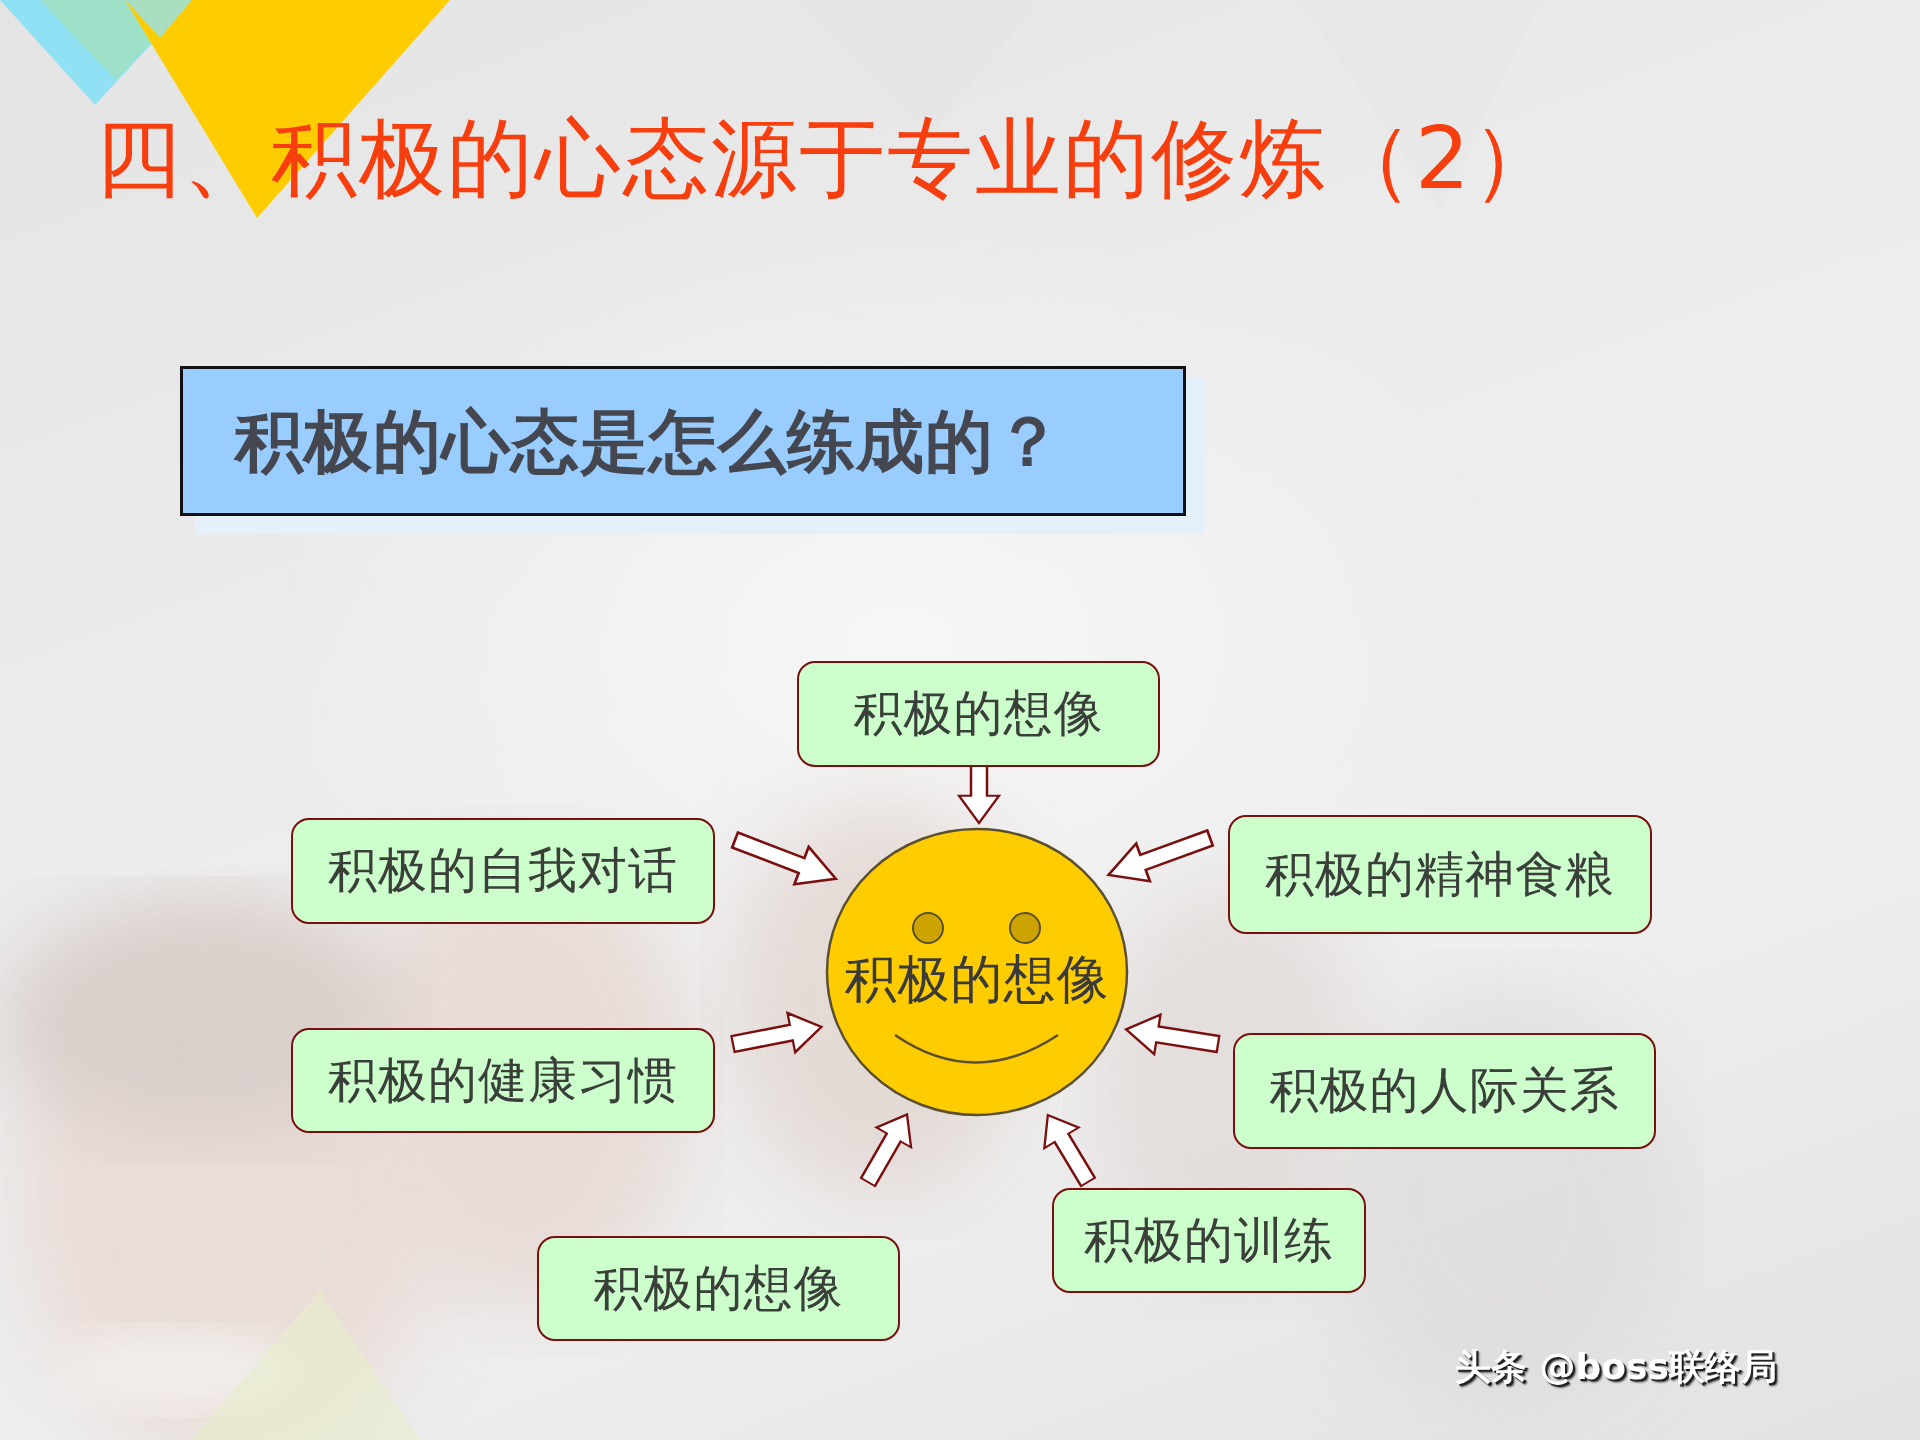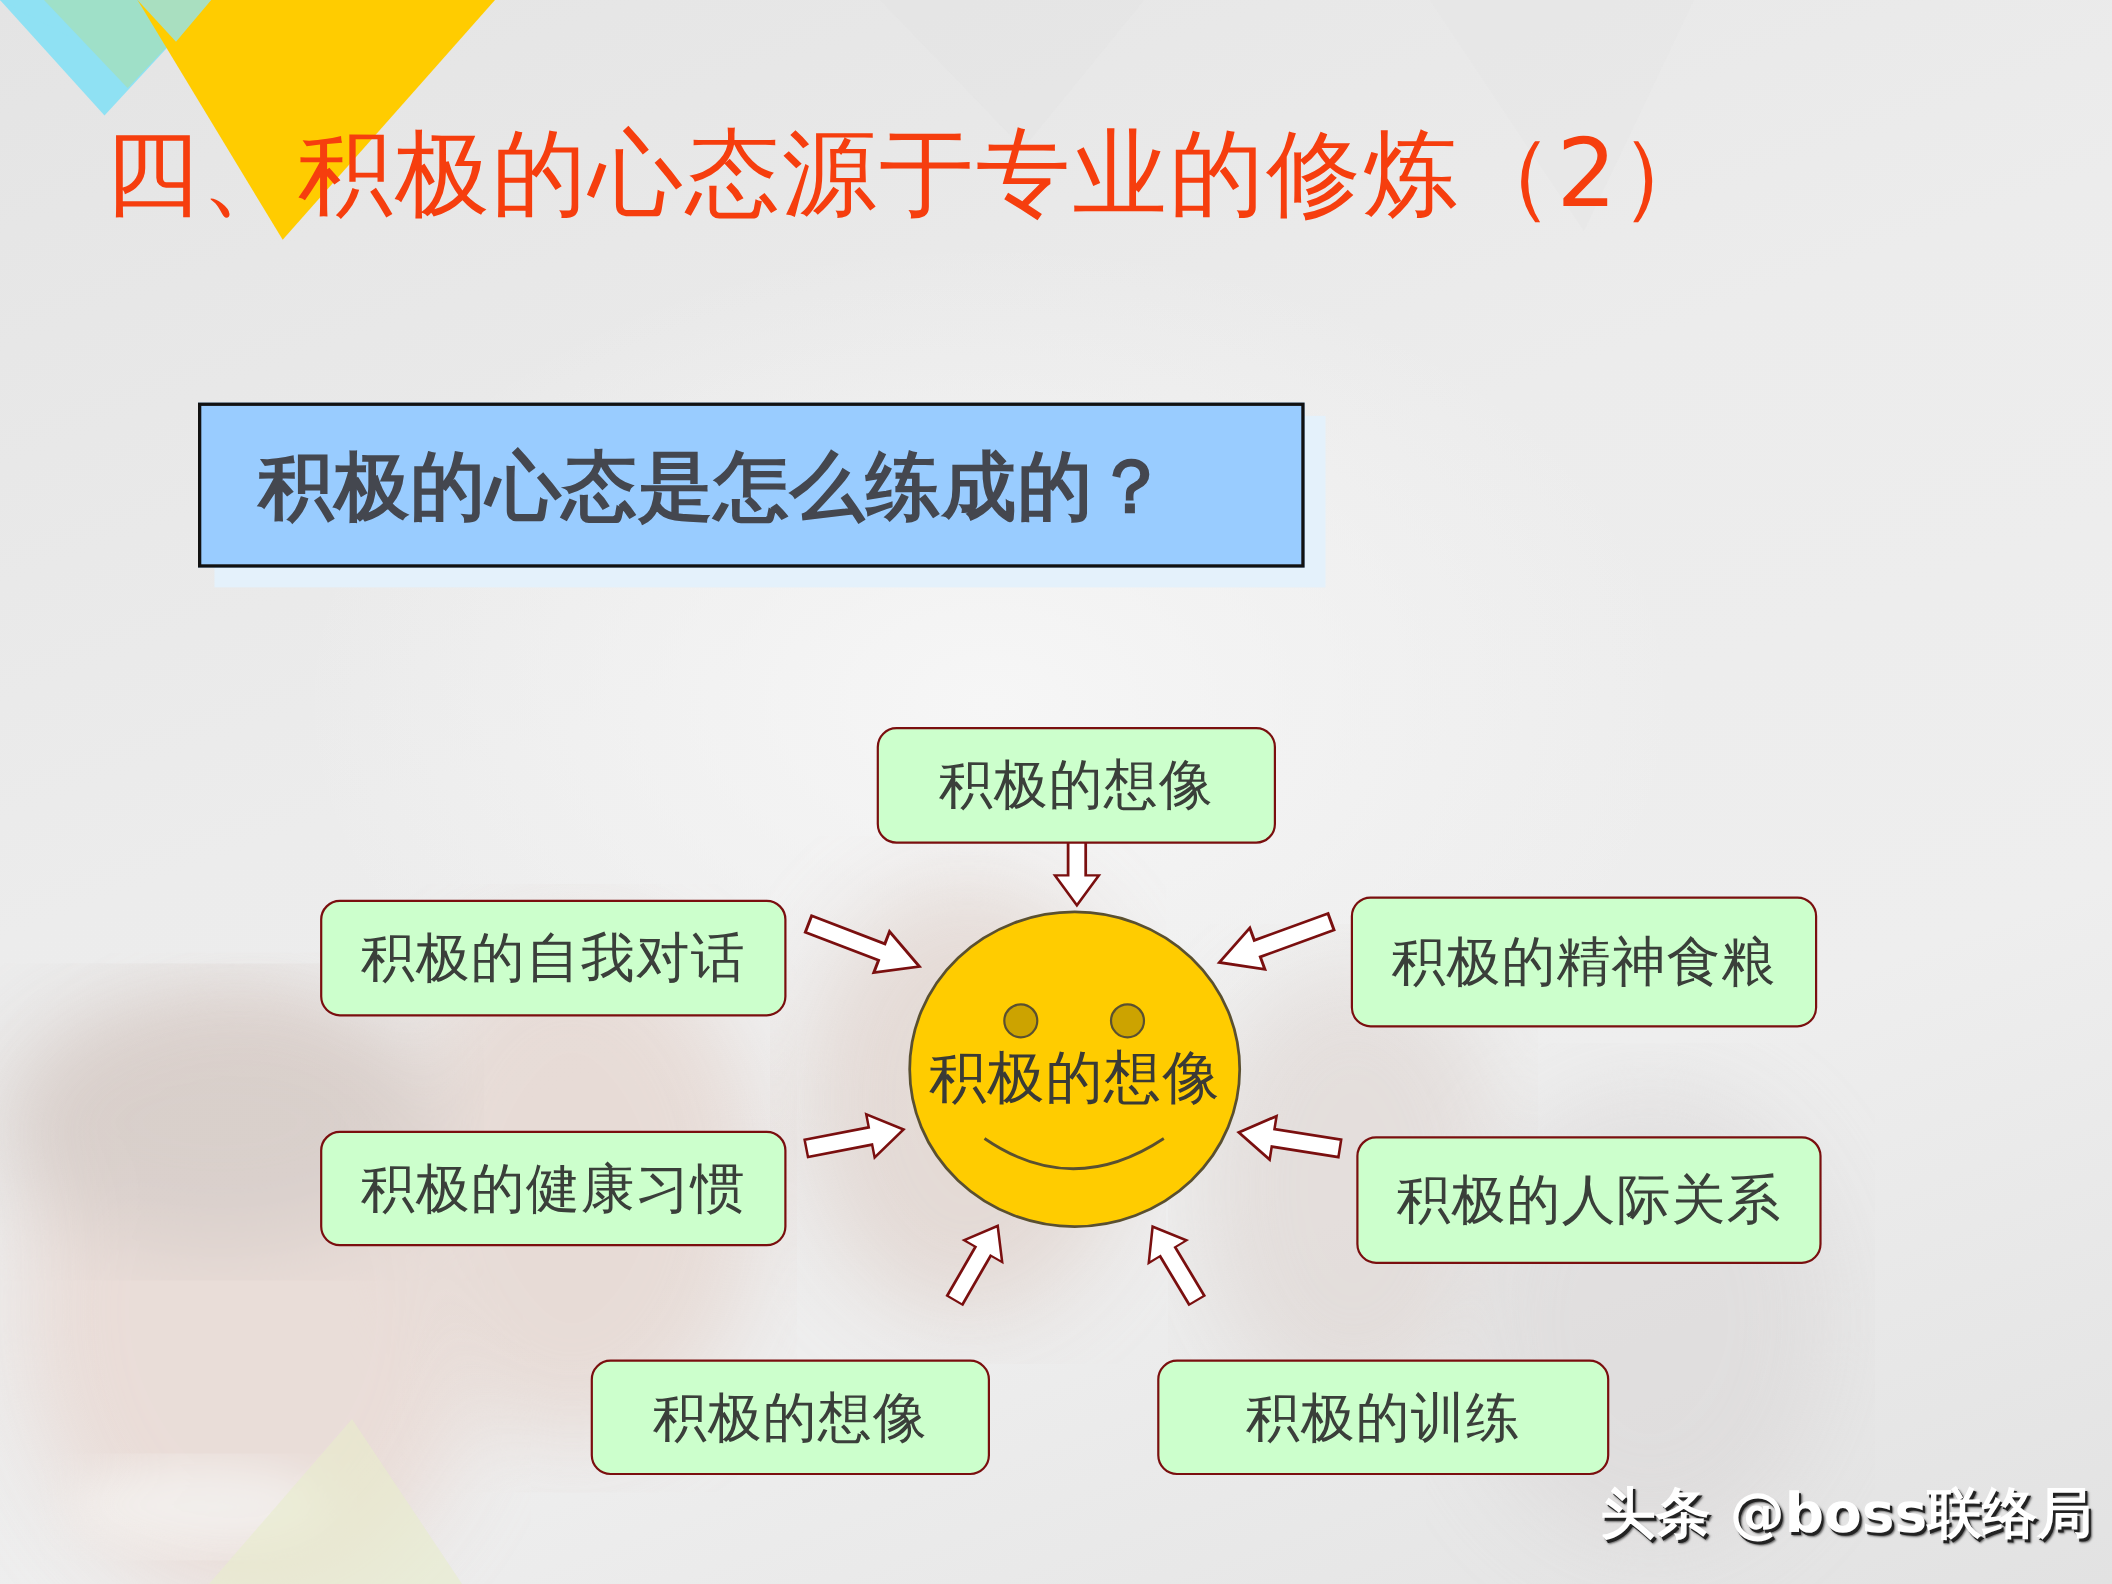--- a/index.html
+++ b/index.html
@@ -35,21 +35,21 @@
     border-radius: 18px; box-sizing: border-box;
     display: flex; align-items: center; justify-content: center;
     font-size: 49px; color: #3a3f3a; white-space: nowrap; letter-spacing: 1px; margin-top: 38px;
   }
   .diagram-svg { position: absolute; left: 0; top: 0; }
   .center-label {
     position: absolute; left: 827px; top: 945px; width: 300px; text-align: center;
     font-size: 52px; color: #3a3a36; white-space: nowrap; letter-spacing: 1px;
   }
   .watermark {
-    position: absolute; left: 1455px; top: 1343px; font-size: 50px; color: #ffffff;
+    position: absolute; left: 1455px; top: 1343px; font-size: 36px; color: #ffffff;
     white-space: nowrap; font-weight: bold;
     text-shadow: 2px 2px 0 #222, 3px 3px 2px rgba(0,0,0,0.6);
   }
 </style>
 </head>
 <body>
 
 <svg class="bg-photo" width="1920" height="1440" viewBox="0 0 1920 1440">
   <defs>
     <filter id="blur40">
@@ -133,15 +133,15 @@
 </svg>
 
 <div class="center-label">积极的想像</div>
 
 <div class="node" style="left:797px;top:623px;width:363px;height:106px;">积极的想像</div>
 <div class="node" style="left:291px;top:780px;width:424px;height:106px;">积极的自我对话</div>
 <div class="node" style="left:1228px;top:777px;width:424px;height:119px;">积极的精神食粮</div>
 <div class="node" style="left:291px;top:990px;width:424px;height:105px;">积极的健康习惯</div>
 <div class="node" style="left:1233px;top:995px;width:423px;height:116px;">积极的人际关系</div>
 <div class="node" style="left:537px;top:1198px;width:363px;height:105px;">积极的想像</div>
-<div class="node" style="left:1052px;top:1198px;width:411px;height:105px;text-align:right;">积极的训练</div>
+<div class="node" style="left:1052px;top:1150px;width:314px;height:105px;text-align:right;">积极的训练</div>
 
 <div class="watermark">头条 @boss联络局</div>
 
 </body></html>

